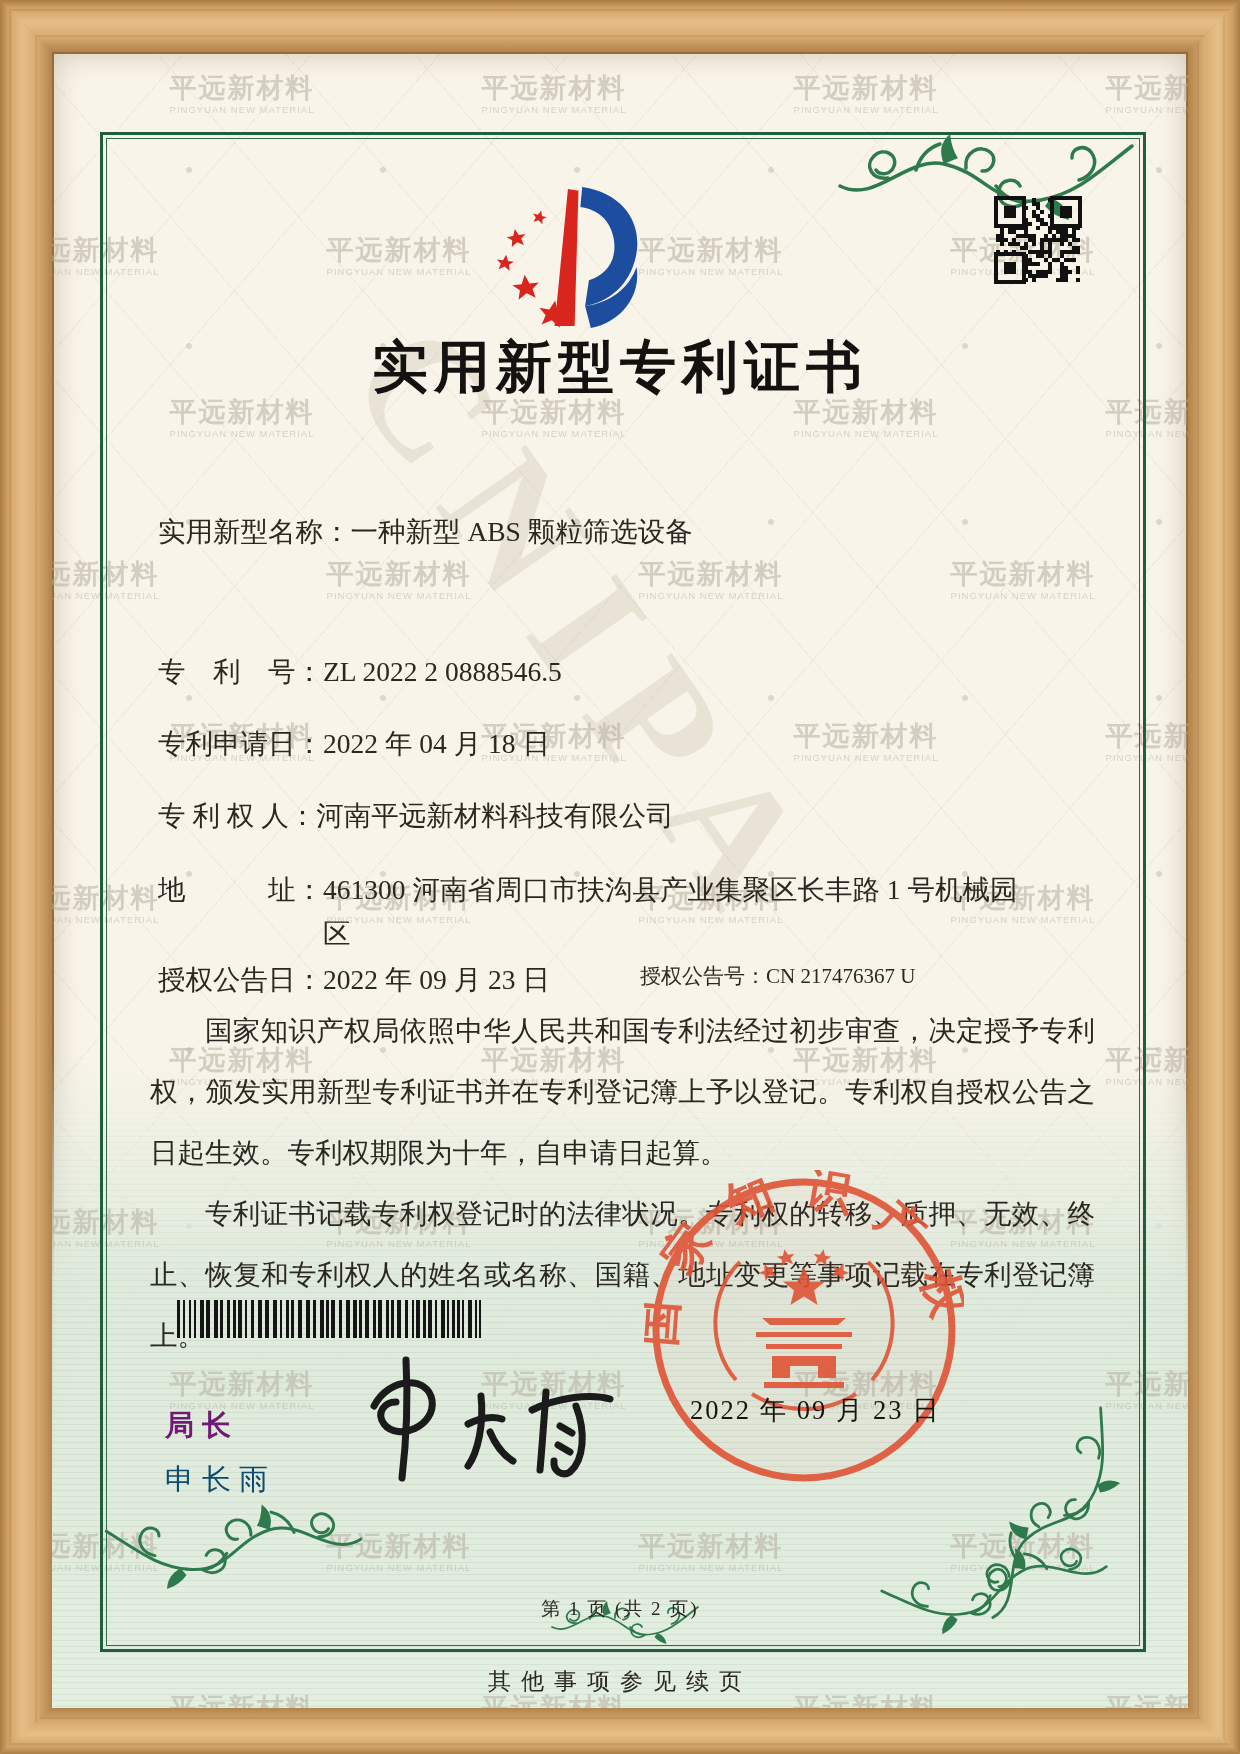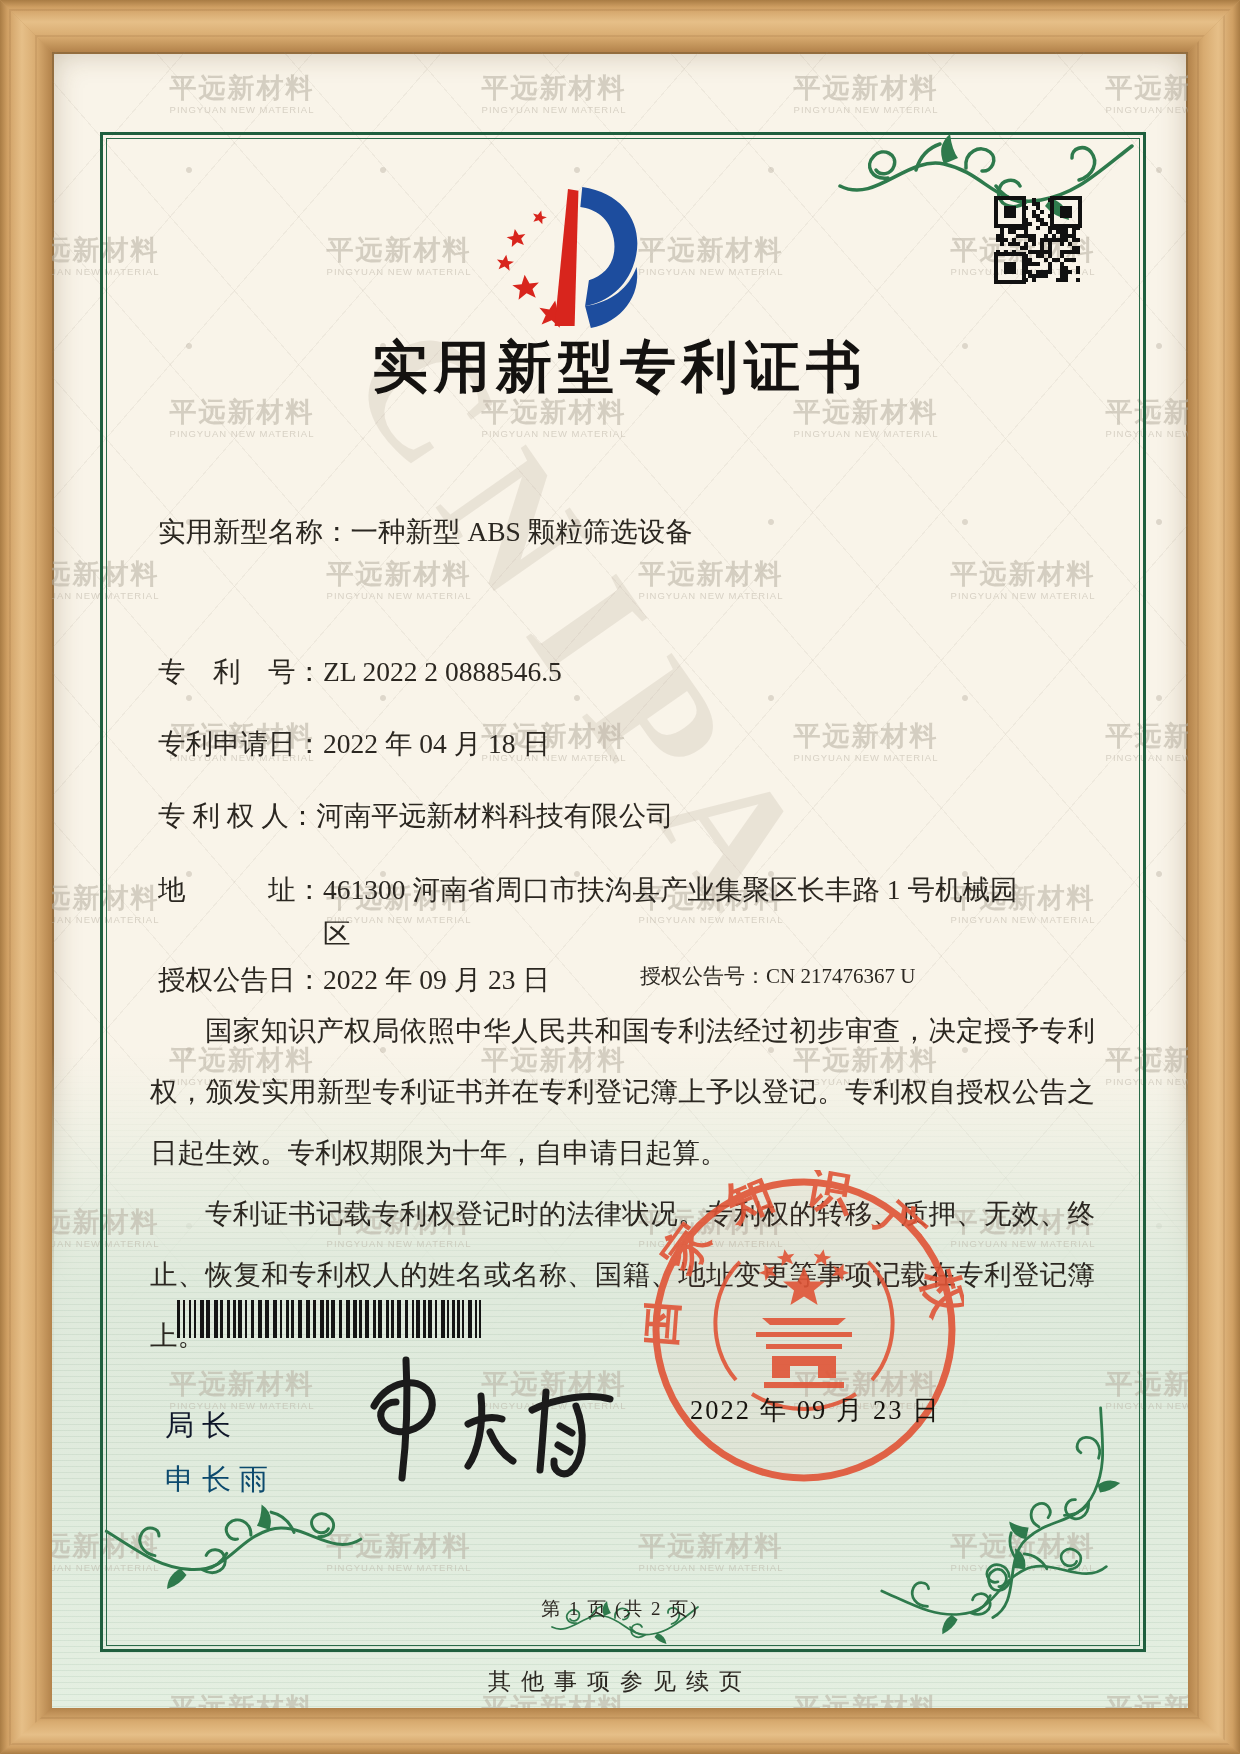--- a/index.html
+++ b/index.html
@@ -66,21 +66,21 @@
   .title{left:320px;top:330px;width:600px;text-align:center;font-size:56px;font-weight:bold;letter-spacing:6px;color:#141210;}
   .field{position:absolute;left:158px;z-index:4;font-size:27.5px;white-space:nowrap;}
   .f0{top:514px}.f1{top:584px}.f2{top:654px}.f3{top:726px}.f4{top:798px}
   .addr{top:868px;white-space:normal;display:flex;line-height:44px;width:950px;}
   .addr .val{width:710px;}
   .grant-date{left:158px;top:962px;font-size:27.5px;}
   .grant-no{left:640px;top:962px;font-size:21px;}
   .bodytext{left:150px;top:1000px;width:945px;font-size:27.5px;line-height:61px;text-align:justify;}
   .bodytext p{margin:0;text-indent:2em;}
   .barcode{left:175px;top:1300px;}
-  .director-title{left:165px;top:1406px;font-family:"Liberation Sans","DejaVu Sans",sans-serif;font-size:29px;letter-spacing:8px;color:#0f172a;}
+  .director-title{left:165px;top:1406px;font-family:"Liberation Sans","DejaVu Sans",sans-serif;font-size:29px;letter-spacing:8px;color:#701a75;font-weight:bold;}
   .director-name{left:165px;top:1460px;font-family:"Liberation Sans","DejaVu Sans",sans-serif;font-size:29px;letter-spacing:8px;color:#0c4a6e;}
   .sig{left:340px;top:1348px;}
   .seal{left:644px;top:1170px;width:320px;height:320px;opacity:.9;z-index:4;}
   .sealdate{left:690px;top:1392px;font-size:26.5px;letter-spacing:2px;color:#17140f;z-index:5;}
   .pageinfo{left:320px;top:1596px;width:600px;text-align:center;font-size:19px;letter-spacing:2px;}
   .contnote{left:320px;top:1666px;width:600px;text-align:center;font-size:23px;letter-spacing:10px;}
   .logo{left:486px;top:180px;}
   .qr{left:994px;top:196px;}
 </style>
 </head>

